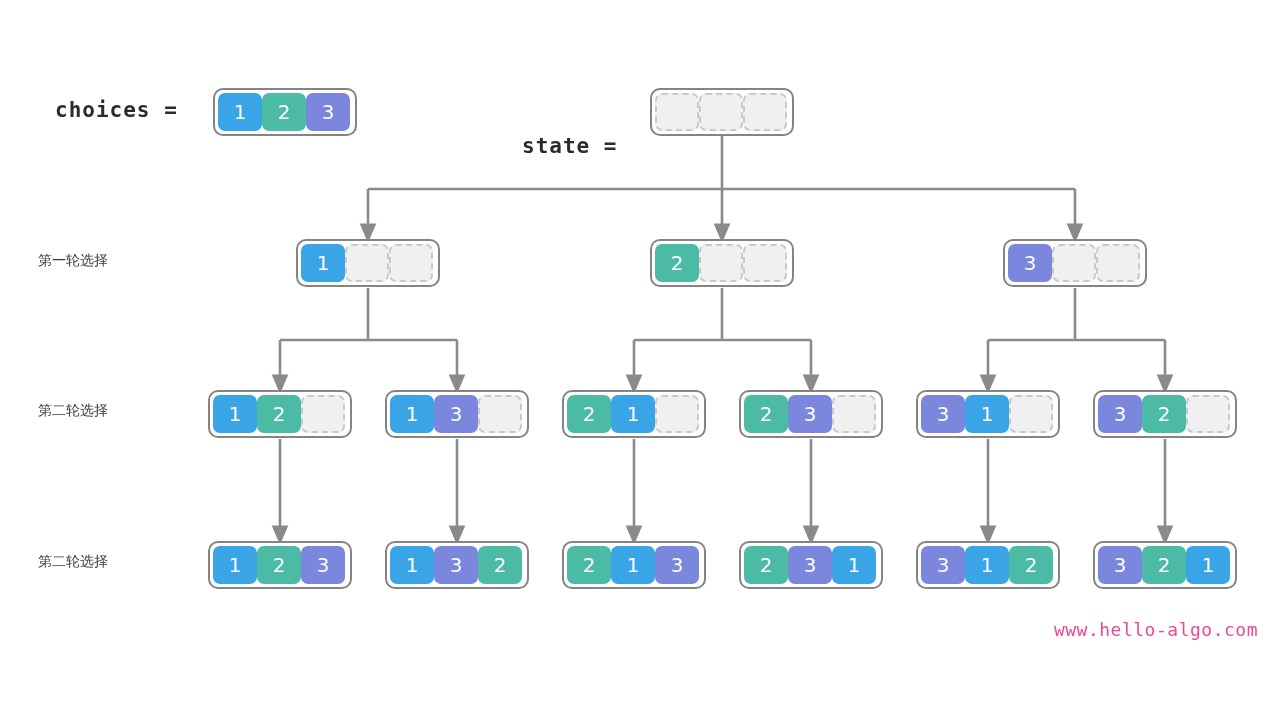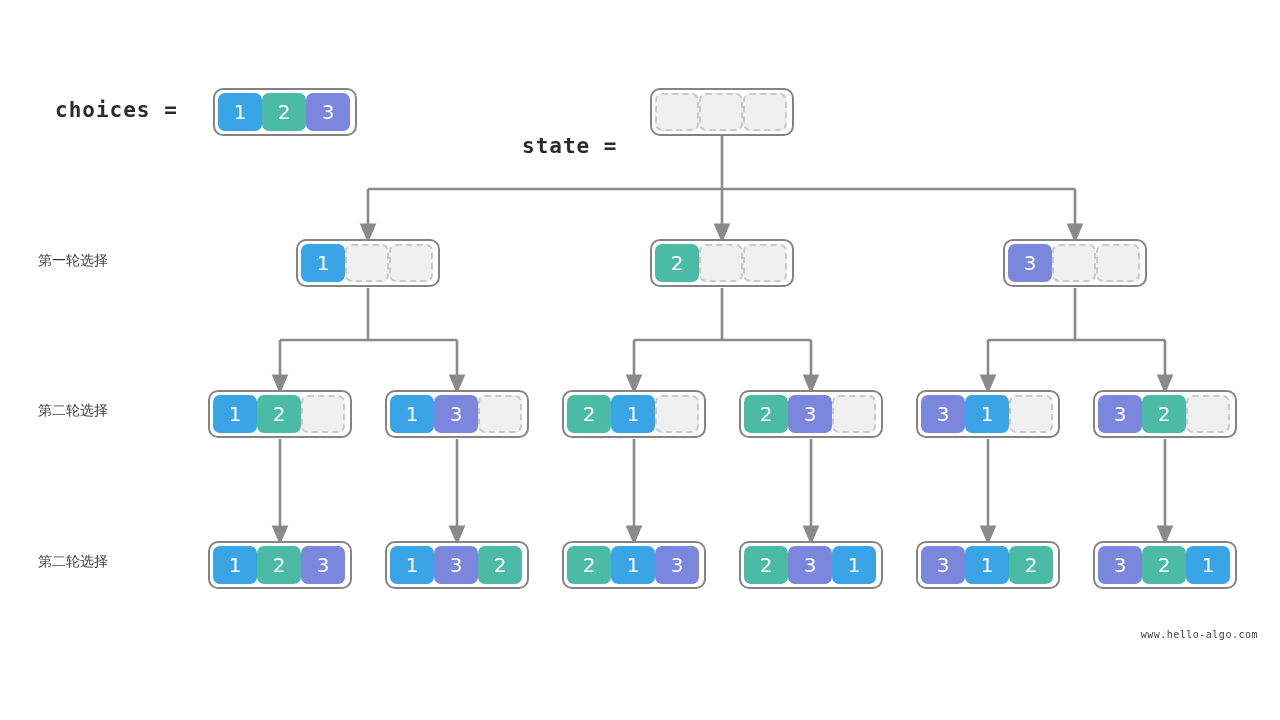--- a/index.html
+++ b/index.html
@@ -81,22 +81,22 @@
     height: 720px;
     pointer-events: none;
   }
 
   
   .watermark {
     position: absolute;
     right: 22px;
     bottom: 18px;
     font-family: "DejaVu Sans Mono", "Liberation Mono", monospace;
-    font-size: 10px;
-    color: #404040;
+    font-size: 18px;
+    color: #ec4899;
     letter-spacing: 0.5px;
   }
 </style>
 </head>
 <body>
 
 <div id="canvas">
 
   <svg id="wires" viewBox="0 0 1280 720" xmlns="http://www.w3.org/2000/svg">
     <defs>

